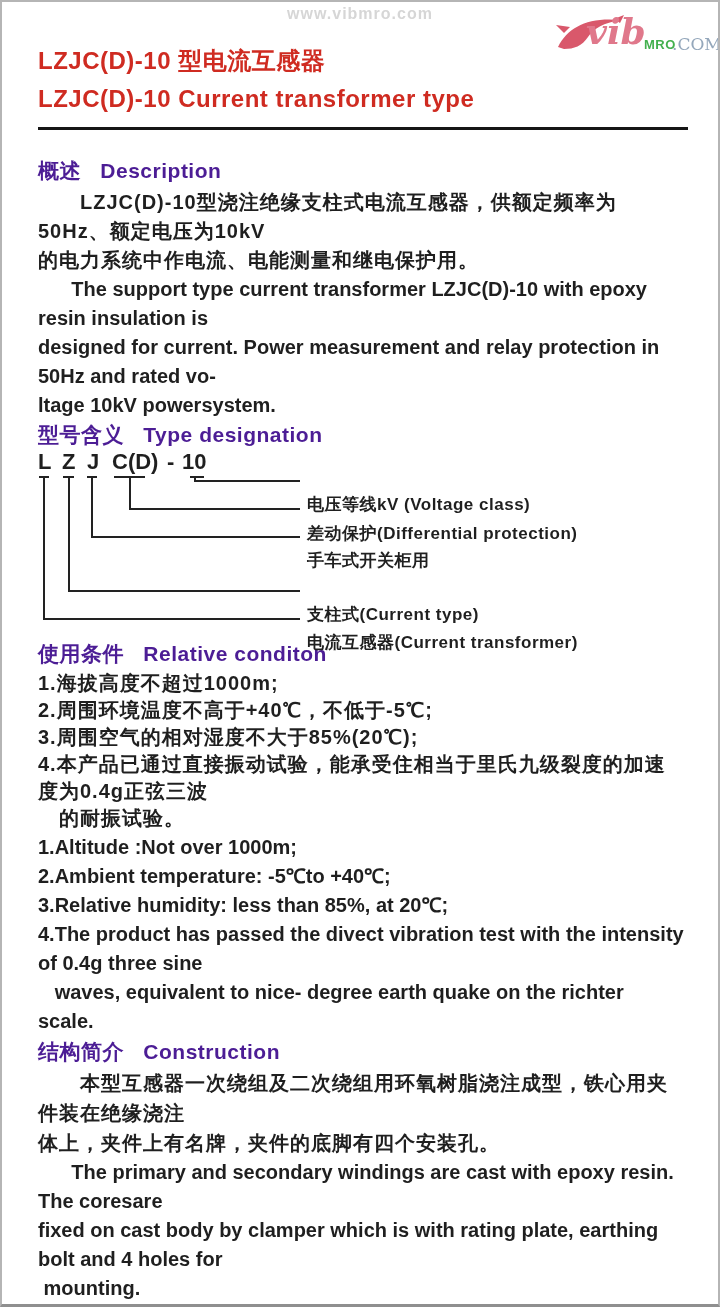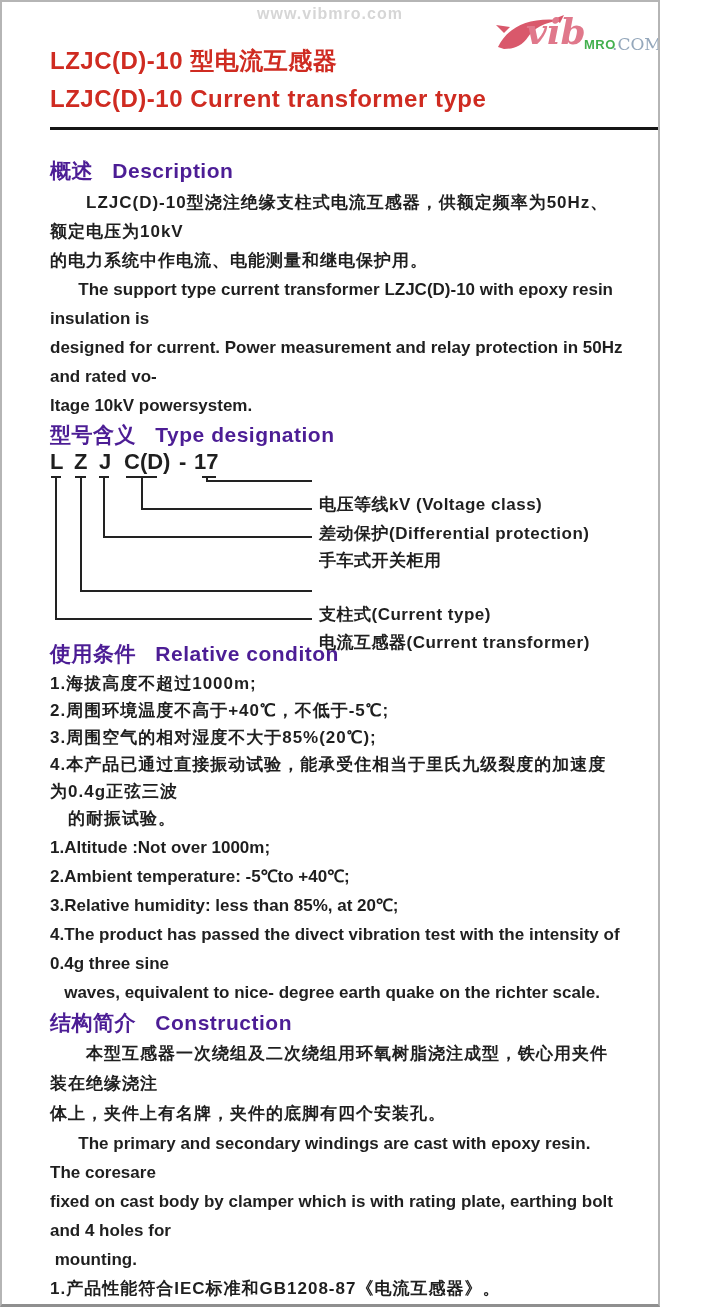--- a/index.html
+++ b/index.html
@@ -1,22 +1,22 @@
 <!DOCTYPE html>
 <html><head>
 <meta charset="utf-8">
 <style>
   html,body{margin:0;padding:0;background:#fff;}
   .page{
     position:relative;
-    width:660px;height:1307px;
+    width:720px;height:1307px;
     box-sizing:border-box;
     border:2px solid #b5b5b5;
     border-bottom:3px solid #8f8f8f;
-    padding:0 34px 0 48px;
+    padding:0 34px 0 36px;
     background:#fff;
     overflow:hidden;
     font-family:"Liberation Sans",sans-serif;
     font-weight:bold;
     color:#1f1f1f;
   }
   .watermark{
     position:absolute;top:3px;left:0;right:0;
     text-align:center;
     font-size:16px;font-weight:bold;color:#d6d6d6;
@@ -32,21 +32,21 @@
   .l-mro{position:absolute;left:92px;top:28px;font-size:13px;color:#43b04e;letter-spacing:0.5px;}
   .l-com{position:absolute;left:120px;top:25px;font-family:"DejaVu Serif",serif;font-size:17px;font-weight:normal;color:#94a7bb;}
   .title{font-size:24px;line-height:30px;color:#cf2b21;letter-spacing:0.5px;}
   .title.cn{margin-top:44px;}
   .title.en{margin-top:8px;}
   .rule{margin-top:13px;height:3px;width:650px;background:#161616;}
   .sec-h{font-size:21px;line-height:26px;color:#4c1d95;letter-spacing:0.5px;}
   .sec-h .he{margin-left:13px;}
   .mt28{margin-top:28px}.mt2{margin-top:2px}.mt3{margin-top:3px}.mt4{margin-top:4px}
   .mt5{margin-top:5px}.mt1{margin-top:1px}.mt0{margin-top:0}
-  .para{white-space:pre-wrap;font-size:17px;color:#1f1f1f;}
+  .para{white-space:pre-wrap;font-size:20px;color:#1f1f1f;}
   .cjk{letter-spacing:1px;}
   .lh26{line-height:26px}.lh27{line-height:27px}.lh29{line-height:29px}.lh30{line-height:30px}
   .code-row{position:relative;height:24px;margin-top:2px;font-size:22px;line-height:24px;}
   .code-row span{position:absolute;top:0;}
   .cp0{left:0}.cp1{left:24px}.cp2{left:49px}.cp3{left:74px}.cp4{left:129px}.cp5{left:144px}
   .diagram{position:relative;height:162px;}
   .tick,.hline{position:absolute;height:2px;background:#222;}
   .vline{position:absolute;width:2px;background:#222;}
   .tkL{left:1px;top:2px;width:10px}  .vlL{left:5px;top:2px;height:144px}  .hlL{left:5px;top:144px;width:257px}
   .tkZ{left:25px;top:2px;width:11px} .vlZ{left:30px;top:2px;height:116px} .hlZ{left:30px;top:116px;width:232px}
@@ -91,21 +91,21 @@
   <div class="sec-h mt2">
     <span>型号含义</span>
     <span class="he">Type designation</span>
   </div>
   <div class="code-row">
     <span class="cp0">L</span>
     <span class="cp1">Z</span>
     <span class="cp2">J</span>
     <span class="cp3">C(D)</span>
     <span class="cp4">-</span>
-    <span class="cp5">17</span>
+    <span class="cp5">10</span>
   </div>
   <div class="diagram">
     <div class="tick tkL"></div>
     <div class="vline vlL"></div>
     <div class="hline hlL"></div>
     <div class="tick tkZ"></div>
     <div class="vline vlZ"></div>
     <div class="hline hlZ"></div>
     <div class="tick tkJ"></div>
     <div class="vline vlJ"></div>

